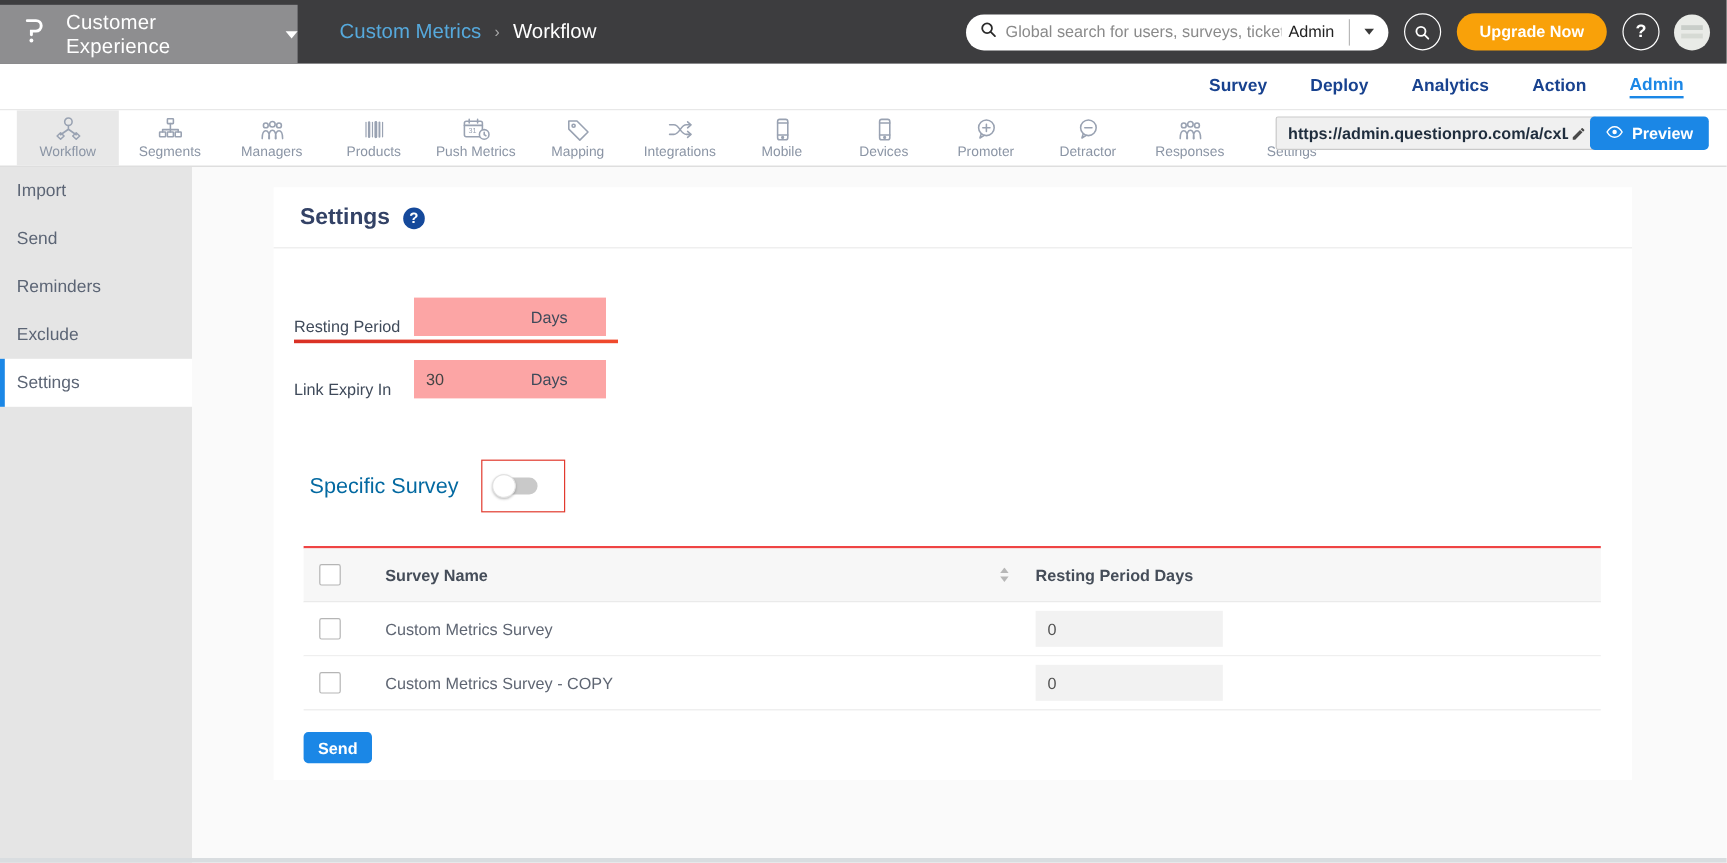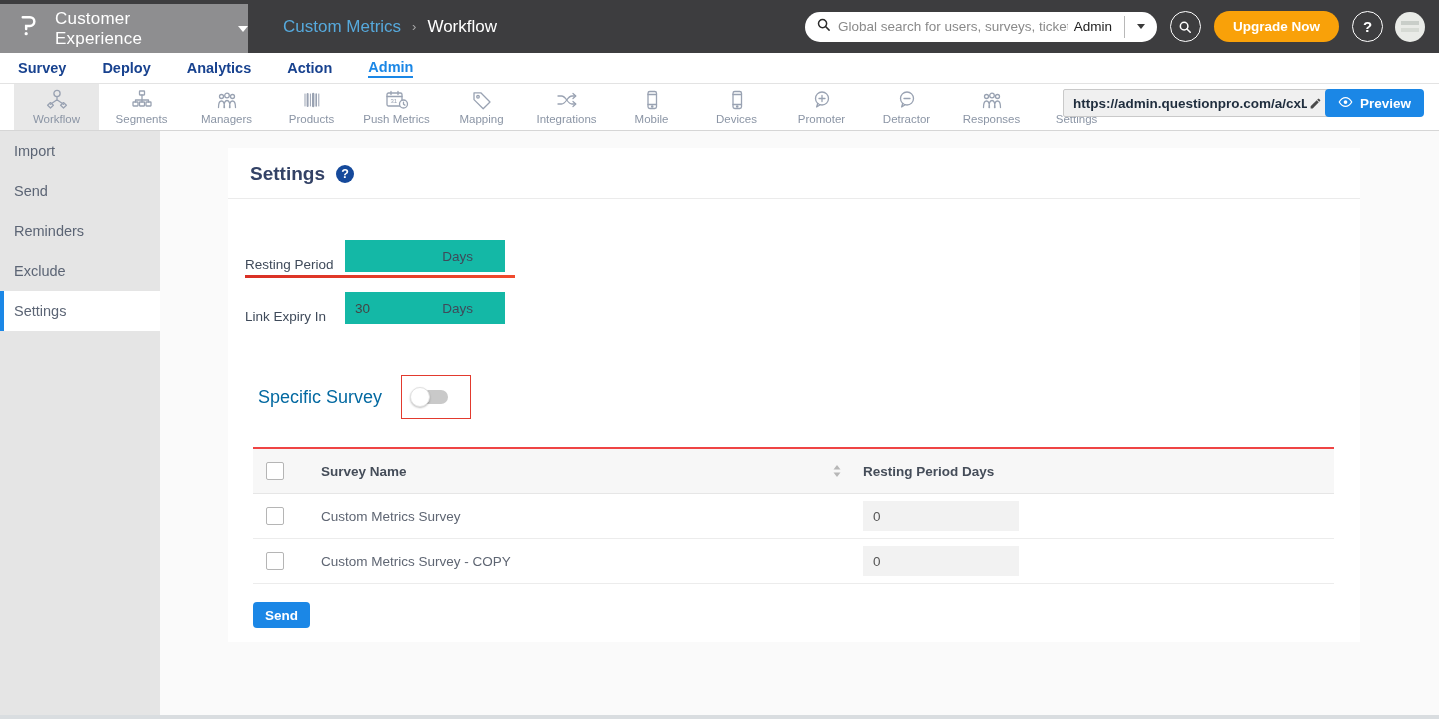--- a/index.html
+++ b/index.html
@@ -23,21 +23,21 @@
   .pill-divider { width:1px; height:22px; background:#b8b8b8; }
   .pill-caret-btn { padding:0 12px; display:flex; align-items:center; cursor:pointer; height:100%; }
   .pill-caret-btn .tri { width:0; height:0; border-left:4.5px solid transparent; border-right:4.5px solid transparent; border-top:5.5px solid #3a3a3a; }
   .circle-btn { width:31px; height:31px; border-radius:50%; border:1.6px solid #fff; display:flex; align-items:center; justify-content:center; margin-left:13px; cursor:pointer; background:transparent; }
   .upgrade-btn { height:31px; padding:0 19px; border:none; border-radius:16px; background:#f9a109; color:#fff; font-weight:bold; font-size:13.5px; margin-left:13px; cursor:pointer; font-family:inherit; }
   .help-btn { width:31px; height:31px; border-radius:50%; border:1.6px solid #fff; color:#fff; font-weight:bold; font-size:15px; display:flex; align-items:center; justify-content:center; margin-left:13px; cursor:pointer; background:transparent; }
   .avatar { width:30px; height:30px; border-radius:50%; background:#e9ebe7; margin-left:12px; cursor:pointer; position:relative; overflow:hidden; }
   .avatar:after { content:""; position:absolute; left:6px; top:9px; width:18px; height:4px; background:#c9cec9; box-shadow:0 7px 0 #d6dad4; }
 
   
-  .nav-tabs { height:31px; background:#fff; border-bottom:1px solid #e3e3e3; display:flex; align-items:center; padding-left:18px; }
+  .nav-tabs { height:39px; background:#fff; border-bottom:1px solid #e3e3e3; display:flex; align-items:center; padding-left:18px;justify-content:flex-end; }
   .tab { font-size:14.5px; font-weight:700; color:#18428f; margin-right:36px; cursor:pointer; padding-bottom:1px; }
   .tab.active { color:#1b87e6; border-bottom:2px solid #1b87e6; }
 
   
   .toolbar { height:47px; background:#fff; border-bottom:1px solid #d6d6d6; display:flex; padding-left:14px; position:relative; }
   .tool-item { width:85px; display:flex; flex-direction:column; align-items:center; justify-content:flex-end; padding:4px 0 5px; color:#99a2b2; cursor:pointer; }
   .tool-item.active { background:#e8e8e8; }
   .tool-item .t-icon { height:26px; display:flex; align-items:center; justify-content:center; }
   .tool-item .t-label { font-size:11.5px; color:#8b95a5; margin-top:1px; white-space:nowrap; }
   .tool-item svg { stroke:#99a2b2; fill:none; stroke-width:1.3; stroke-linecap:round; stroke-linejoin:round; }
@@ -55,21 +55,21 @@
 
   
   .card { width:1132px; min-height:473px; background:#fff; padding-bottom:14px; }
   .card-head { padding:15px 22px 13px; display:flex; align-items:center; gap:11px; border-bottom:1px solid #ebebeb; }
   .card-title { font-size:19px; color:#334266; }
   .help-badge { width:18px; height:18px; border-radius:50%; background:#15499b; color:#fff; font-size:12.5px; font-weight:bold; display:flex; align-items:center; justify-content:center; cursor:pointer; }
   .card-body { padding:41px 17px 0; }
 
   .field-row { display:flex; align-items:flex-end; margin-bottom:20px; position:relative; width:260px; }
   .field-label { width:100px; font-size:13.5px; color:#3f4a5a; flex-shrink:0; }
-  .field-input { width:160px; height:32px; background:#14b8a6; display:flex; align-items:center; padding:0 32px 0 10px; }
+  .field-input { width:160px; height:32px; background:#fca5a5; display:flex; align-items:center; padding:0 32px 0 10px; }
   .field-input input { width:60px; border:none; outline:none; background:transparent; font-size:13.5px; color:#444; font-family:inherit; }
   .field-suffix { margin-left:auto; font-size:13.5px; color:#3f4a5a; }
   .field-row.highlight:after { content:""; position:absolute; left:0; bottom:-6px; width:270px; height:3px; background:linear-gradient(90deg,#d93025,#f04a2d); }
 
   .specific-row { margin:51px 0 0 13px; display:flex; align-items:center; }
   .ss-label { font-size:18px; color:#0369a1; }
   .toggle-box { width:70px; height:44px; border:1.5px solid #e23a2e; margin-left:19px; display:flex; align-items:center; padding-left:10px; cursor:pointer; }
   .switch { width:36px; height:14px; background:#c9c9c9; border-radius:7px; position:relative; }
   .knob { width:20px; height:20px; border-radius:50%; background:#fff; border:1px solid #e2e2e2; box-shadow:0 1px 2px rgba(0,0,0,.25); position:absolute; left:-2px; top:-3px; }
 

